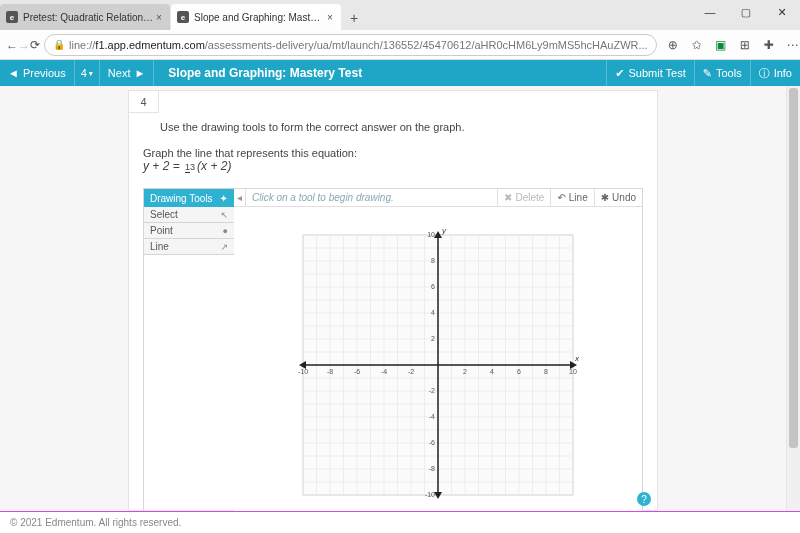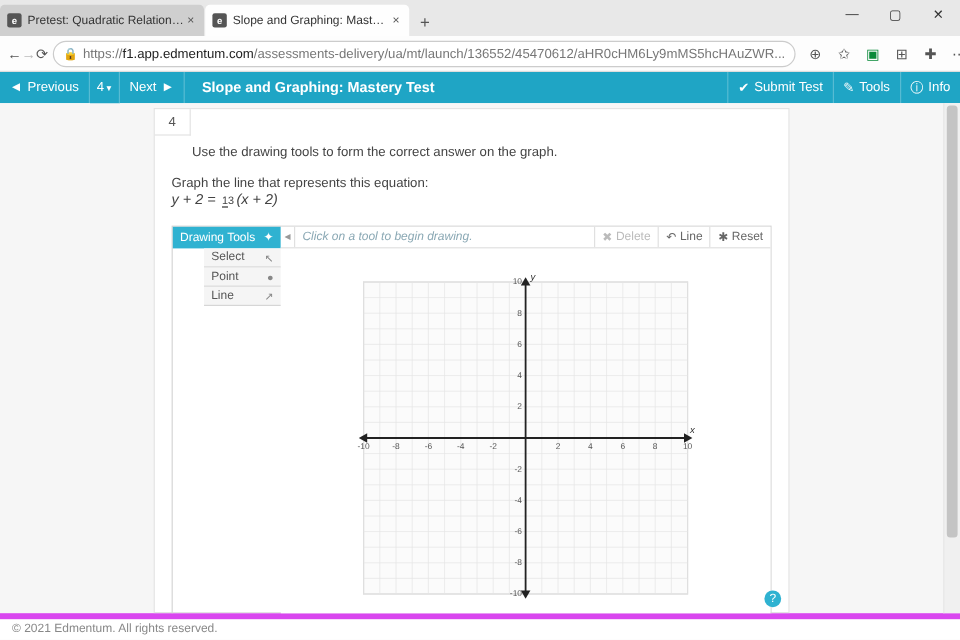--- a/index.html
+++ b/index.html
@@ -44,40 +44,40 @@
   .card-inner { padding: 30px 14px 8px 14px; font-size:11px; color:#444; }
   .instr { margin-bottom: 14px; margin-left: 17px; }
   .task { }
   .eqn { font-family: "Cambria Math", serif; font-size:12px; margin-bottom:14px; }
   .frac { display:inline-block; text-align:right; vertical-align:middle; font-size:9px; line-height:8px; margin:0 2px; }
   .frac .top { border-bottom:0.8px solid #333; }
 
   .graph-panel { display:flex; border:1px solid #d6d6d6; }
   .tools-col { width:90px; }
   .tools-head { height:18px; background:#2fb2d1; color:#fff; font-size:10px; display:flex; align-items:center; padding:0 6px; justify-content:space-between; }
-  .tool-row { height:16px; border-bottom:1px solid #d6d6d6; background:#f5f5f5; font-size:10px; display:flex; align-items:center; padding:0 6px; color:#555; justify-content:space-between;margin-left:26px;}
+  .tool-row { height:16px; border-bottom:1px solid #d6d6d6; background:#f5f5f5; font-size:10px; display:flex; align-items:center; padding:0 6px; color:#555; justify-content:space-between;}
   .tool-row .ticon { font-size:9px; color:#888;}
 
   .graph-col { flex:1; background:#fff; display:flex; flex-direction:column; }
   .graph-toolbar { height:18px; border-bottom:1px solid #e0e0e0; display:flex; align-items:center; font-size:10px; color:#888; }
   .collapse-toggle { width:12px; text-align:center; border-right:1px solid #e0e0e0; height:100%; line-height:18px; color:#999; }
   .hint { flex:1; padding-left:6px; font-style:italic; color:#8aa8b4; }
   .gbtn { padding:0 6px; border-left:1px solid #e0e0e0; height:100%; display:flex; align-items:center; color:#666; }
   .gbtn.disabled { color:#bbb; }
   .gbtn .gicon{ margin-right:3px; font-size:10px;}
 
   .plot { flex:1; display:flex; align-items:flex-start; justify-content:center; padding:8px 0 0 0; }
   .plot svg { display:block; }
   .help-dot { position:absolute; right:6px; bottom:4px; width:14px; height:14px; border-radius:50%; background:#2fb2d1; color:#fff; font-size:10px; display:flex; align-items:center; justify-content:center;}
 
   
   .vscroll { width:14px; background:#f0f0f0; border-left:1px solid #e6e6e6; position:relative; }
   .vscroll .thumb { position:absolute; left:2px; right:2px; top:2px; height:360px; background:#c4c4c4; border-radius:3px;}
 
-  .footer { height:22px; background:#fff; border-top:5px solid #d946ef; display:flex; align-items:center; font-size:10px; color:#888; padding-left:10px;}
+  .footer { height:22px; background:#fff; border-top:1px solid #d946ef; display:flex; align-items:center; font-size:10px; color:#888; padding-left:10px;}
 </style>
 </head>
 <body>
 
 <div class="titlebar">
   <div class="tab">
     <span class="favicon">e</span>
     <span class="tab-label">Pretest: Quadratic Relationships</span>
     <span class="tab-close">×</span>
   </div>
@@ -94,21 +94,21 @@
   </div>
 </div>
 
 <div class="addrrow">
   <div class="navbtn">←</div>
   <div class="navbtn" style="color:#bbb">→</div>
   <div class="navbtn">⟳</div>
   <div class="addrbar">
     <span class="lock">🔒</span>
     <span class="url">
-      <span>https://</span><span class="host">f1.app.edmentum.com</span><span>/assessments-delivery/ua/mt/launch/136552/45470612/aHR0cHM6Ly9mMS5hcHAuZWR...</span>
+      <span>line://</span><span class="host">f1.app.edmentum.com</span><span>/assessments-delivery/ua/mt/launch/136552/45470612/aHR0cHM6Ly9mMS5hcHAuZWR...</span>
     </span>
   </div>
   <div class="addricons">
     <div class="ic">⊕</div>
     <div class="ic">✩</div>
     <div class="ic" style="color:#0a8a3a">▣</div>
     <div class="ic">⊞</div>
     <div class="ic">✚</div>
     <div class="ic">⋯</div>
 
@@ -184,21 +184,21 @@
               <div class="gbtn disabled">
                   <span class="gicon">✖</span>
                   <span>Delete</span>
                 </div>
               <div class="gbtn">
                   <span class="gicon">↶</span>
                   <span>Line</span>
                 </div>
               <div class="gbtn">
                   <span class="gicon">✱</span>
-                  <span>Reset</span>
+                  <span>Undo</span>
                 </div>
             </div>
             <div class="plot">
               <svg id="gridsvg" width="310" height="300">
                   <rect x="20" y="20" width="270" height="260" fill="#fbfbfb" stroke="#d5d5d5" stroke-width="1"></rect>
                   <line x1="20" y1="20" x2="20" y2="280" stroke="#e4e4e4" stroke-width="0.6"></line>
                   <line x1="33.5" y1="20" x2="33.5" y2="280" stroke="#e4e4e4" stroke-width="0.6"></line>
                   <line x1="47" y1="20" x2="47" y2="280" stroke="#e4e4e4" stroke-width="0.6"></line>
                   <line x1="60.5" y1="20" x2="60.5" y2="280" stroke="#e4e4e4" stroke-width="0.6"></line>
                   <line x1="74" y1="20" x2="74" y2="280" stroke="#e4e4e4" stroke-width="0.6"></line>

